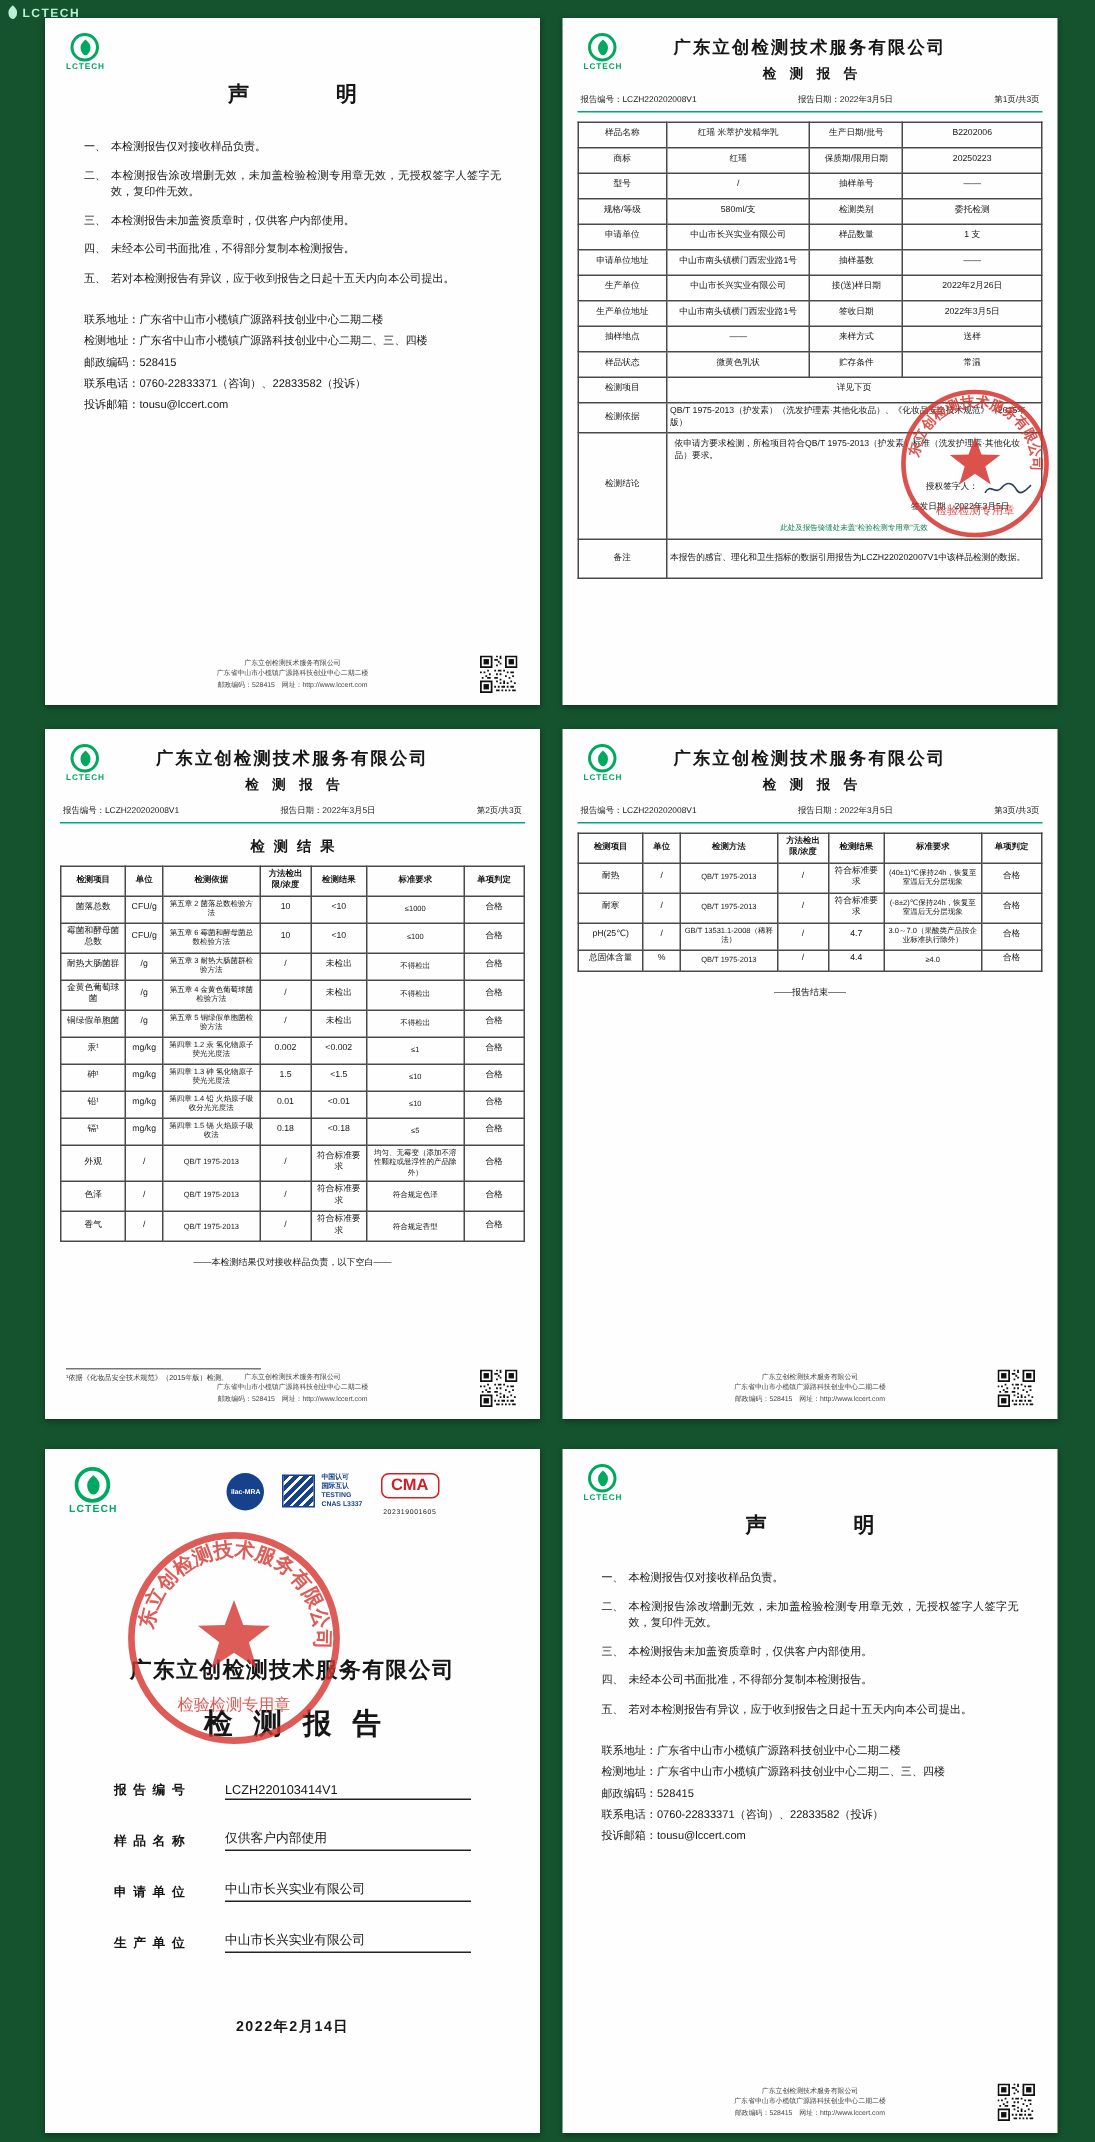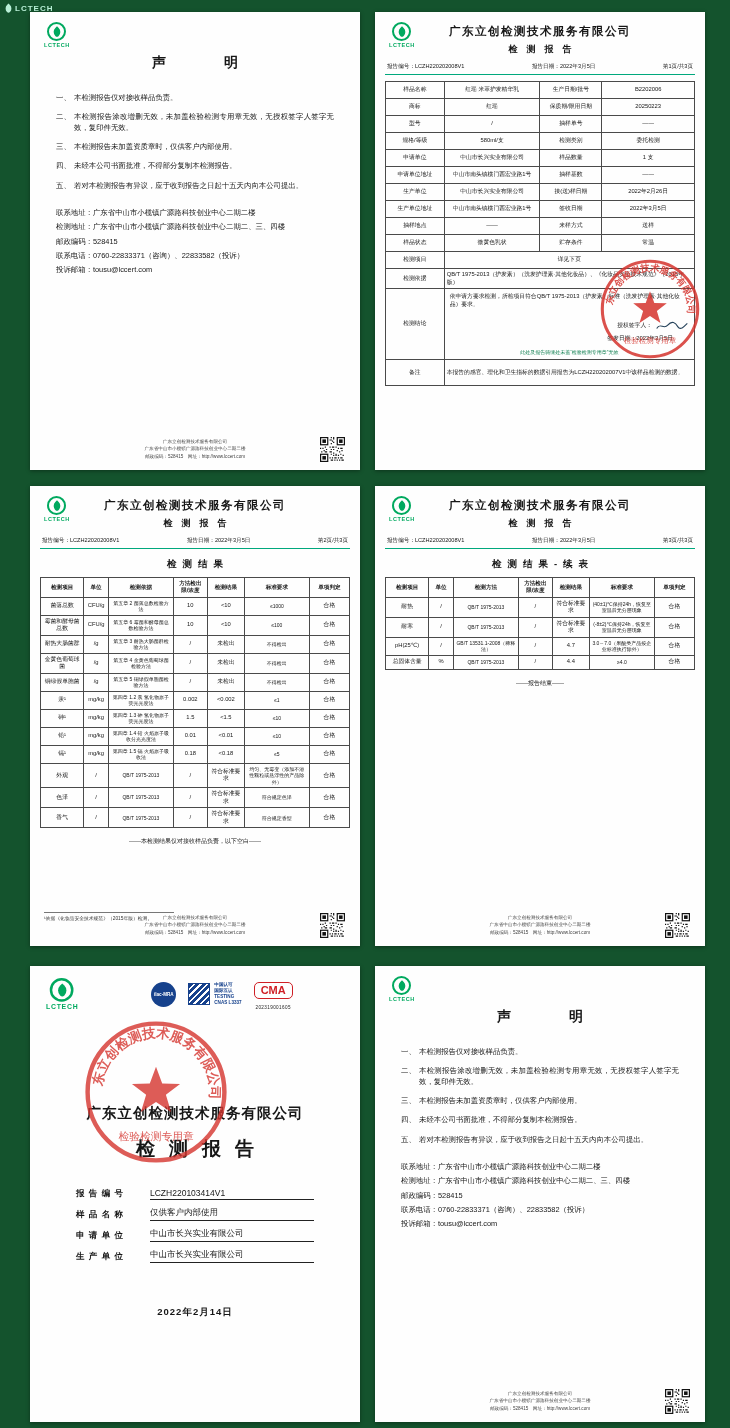--- a/index.html
+++ b/index.html
@@ -58,21 +58,21 @@
 .badge{display:flex;align-items:center;gap:4px}
 .ilac-mark{width:25px;height:25px;border-radius:50%;background:#16418c;color:#fff;font-size:4.6px;font-weight:bold;display:flex;align-items:center;justify-content:center;text-align:center;line-height:1.1;padding:1px}
 .cnas-mark{width:22px;height:22px;background:repeating-linear-gradient(135deg,#16418c 0 3px,#fff 3px 4.6px);border:1px solid #16418c}
 .cnas-txt{font-size:4.6px;line-height:1.3;text-align:left;color:#16418c;font-weight:bold}
 .cma-wrap{display:flex;flex-direction:column;align-items:center}
 .cma-mark{color:#cf1f25;font-weight:bold;font-size:11px;padding:1px 6px 2px;border:1.6px solid #cf1f25;border-radius:5px;line-height:1.1}
 .cma-no{font-size:4.6px;margin-top:1.5px;letter-spacing:.4px;color:#222}
 .cover-co{margin-top:94px;text-align:center;font-size:14.5px;font-weight:bold;letter-spacing:1px}
 .cover-title{margin-top:13px;text-align:center;font-size:19px;font-weight:bold;letter-spacing:14px;text-indent:14px}
 .fields{margin:26px auto 0;width:238px}
-.fld{display:flex;align-items:flex-end;margin-bottom:7px;font-size:8.5px}
+.fld{display:flex;align-items:flex-end;margin-bottom:20px;font-size:8.5px}
 .f-lab{flex:0 0 74px;letter-spacing:1px;font-weight:bold}
 .f-val{flex:1;text-align:left;border-bottom:1px solid #222;padding-bottom:1px}
 .cover-date{margin-top:43px;text-align:center;font-size:9.5px;font-weight:bold;letter-spacing:1px}
 .qr{background:#fff}
 </style>
 </head>
 <body>
 
 <div class="canvas">
 
@@ -447,21 +447,20 @@
         <span class="lc-name">LCTECH</span>
       </div>
       <div class="rep-co">广东立创检测技术服务有限公司</div>
       <div class="rep-sub">检测报告</div>
     </header>
     <div class="meta">
       <span>报告编号：LCZH220202008V1</span>
       <span>报告日期：2022年3月5日</span>
       <span>第3页/共3页</span>
     </div>
-    <h3 class="res-title">检测结果-续表</h3>
     <table class="tbl res">
       <colgroup>
           <col style="width:14%">
           <col style="width:8%">
           <col style="width:21%">
           <col style="width:11%">
           <col style="width:12%">
           <col style="width:21%">
           <col style="width:13%">
         </colgroup>

